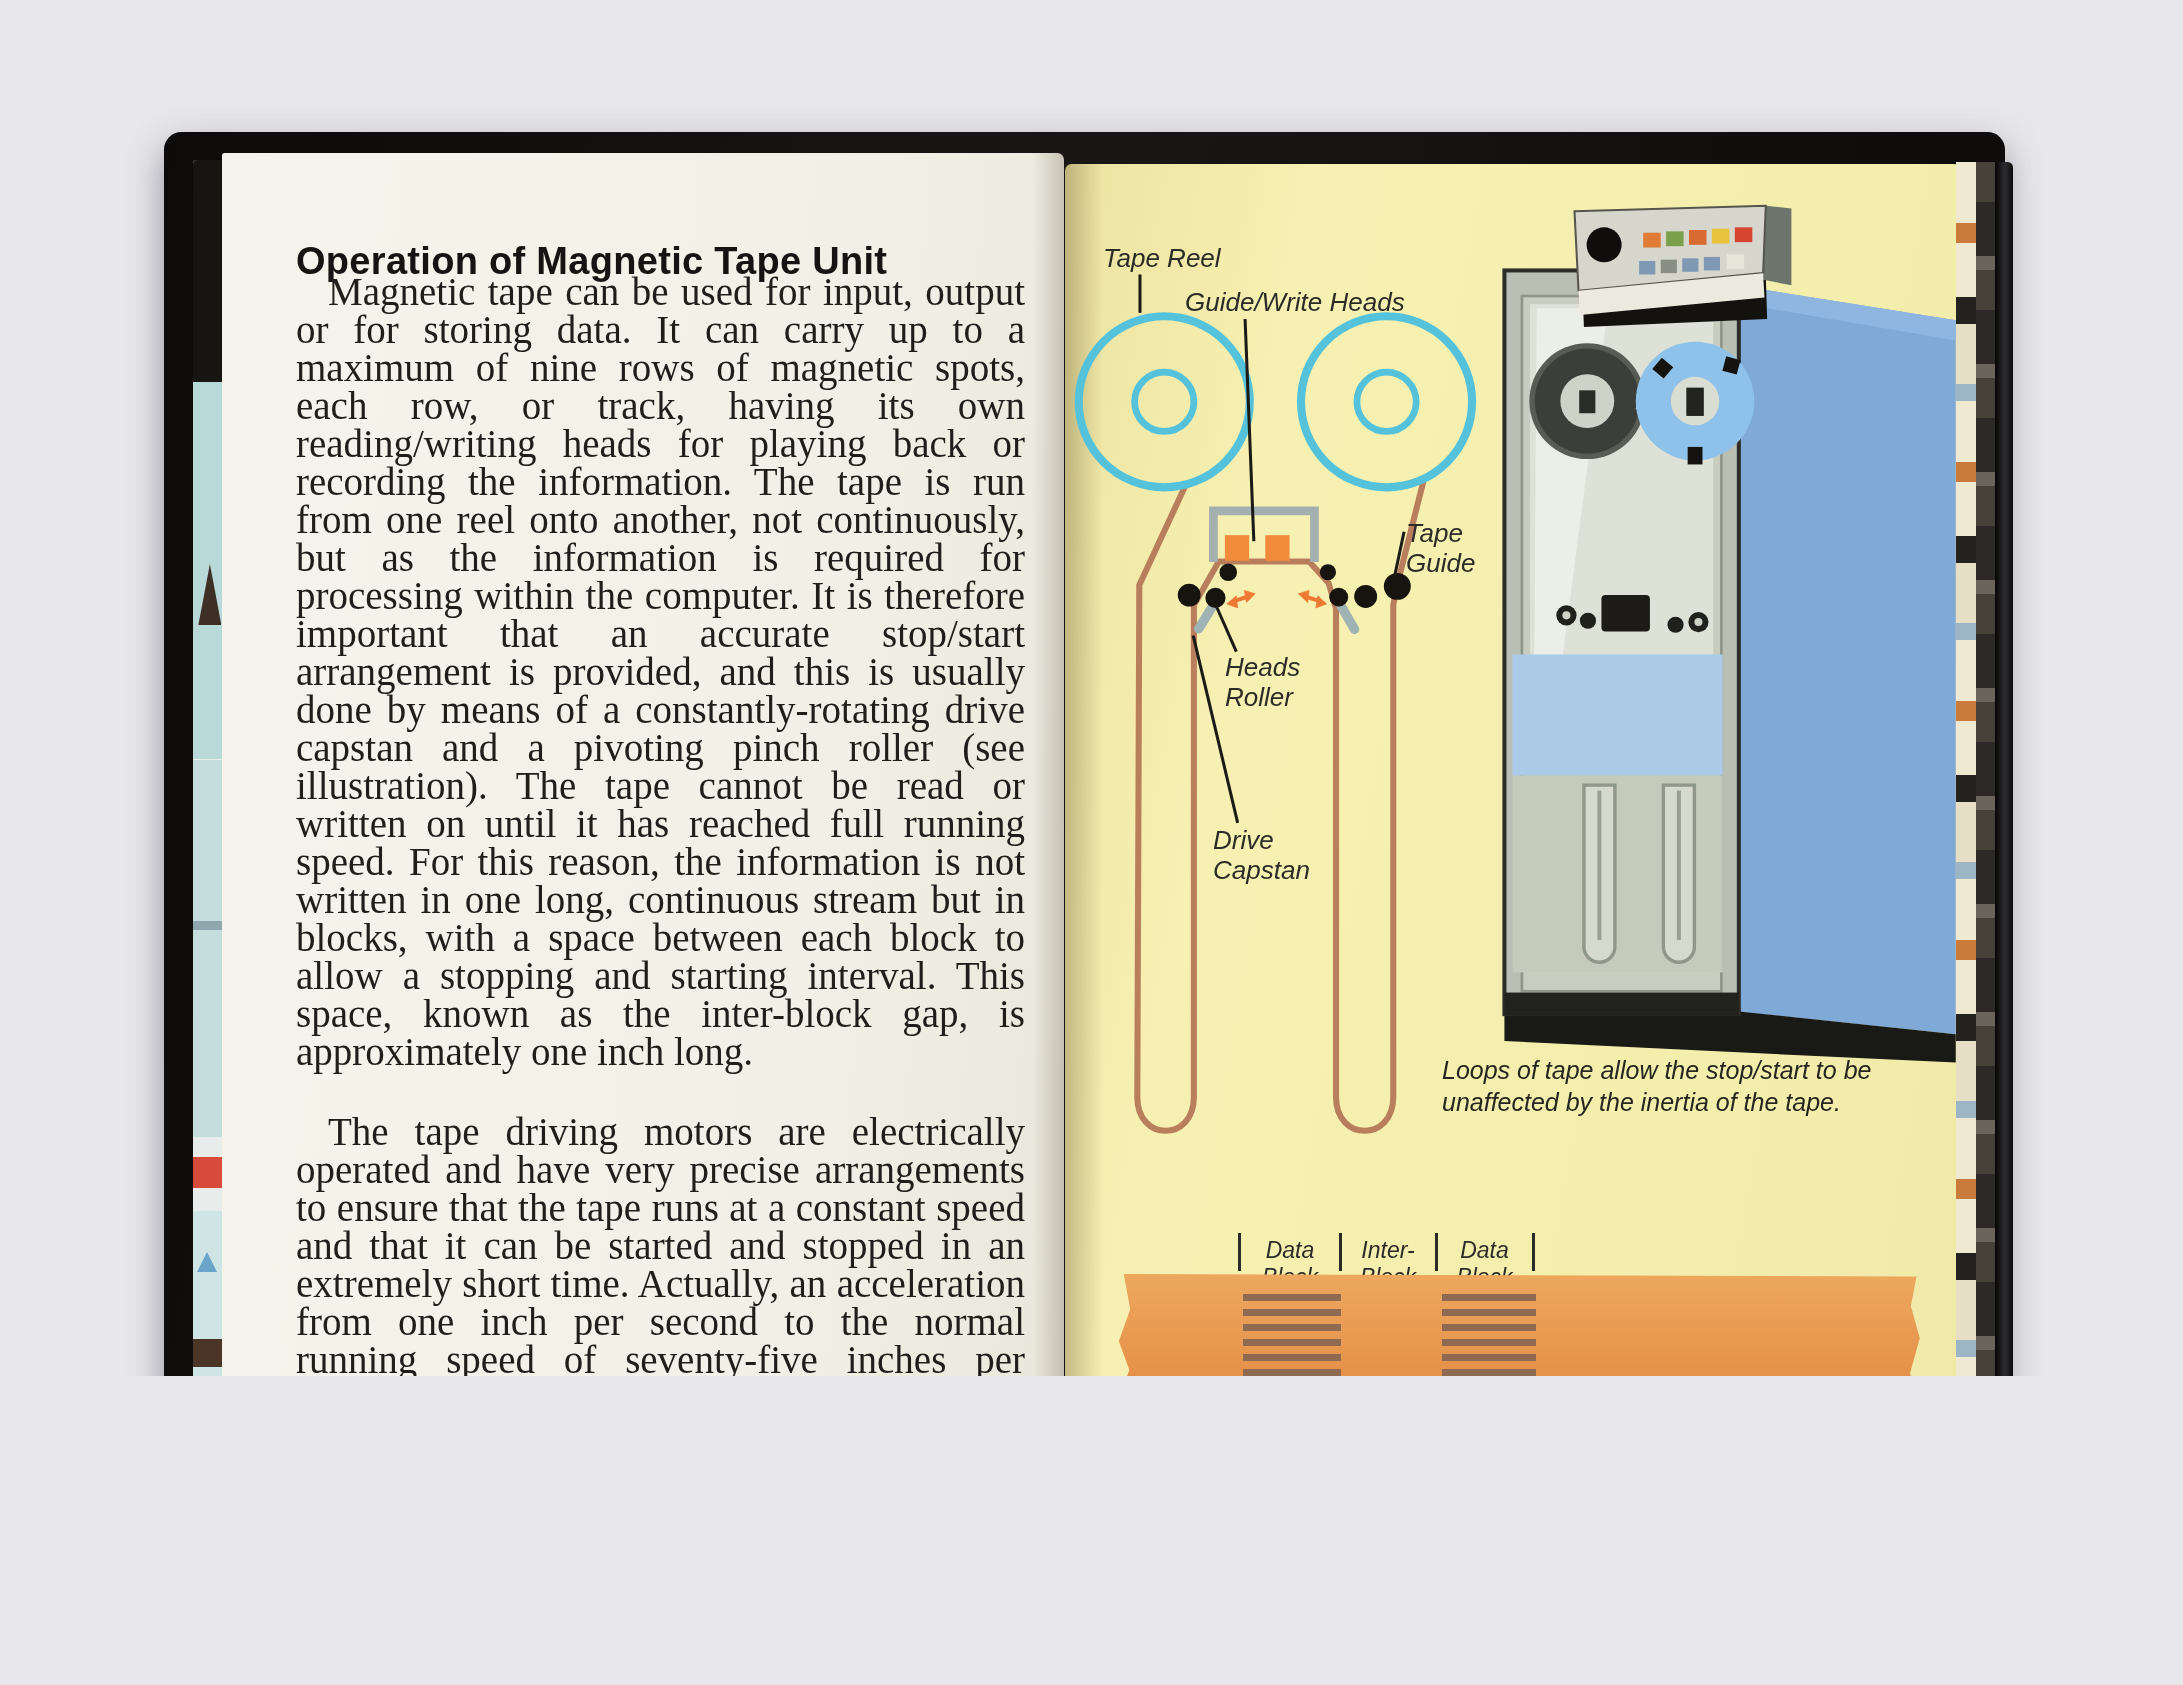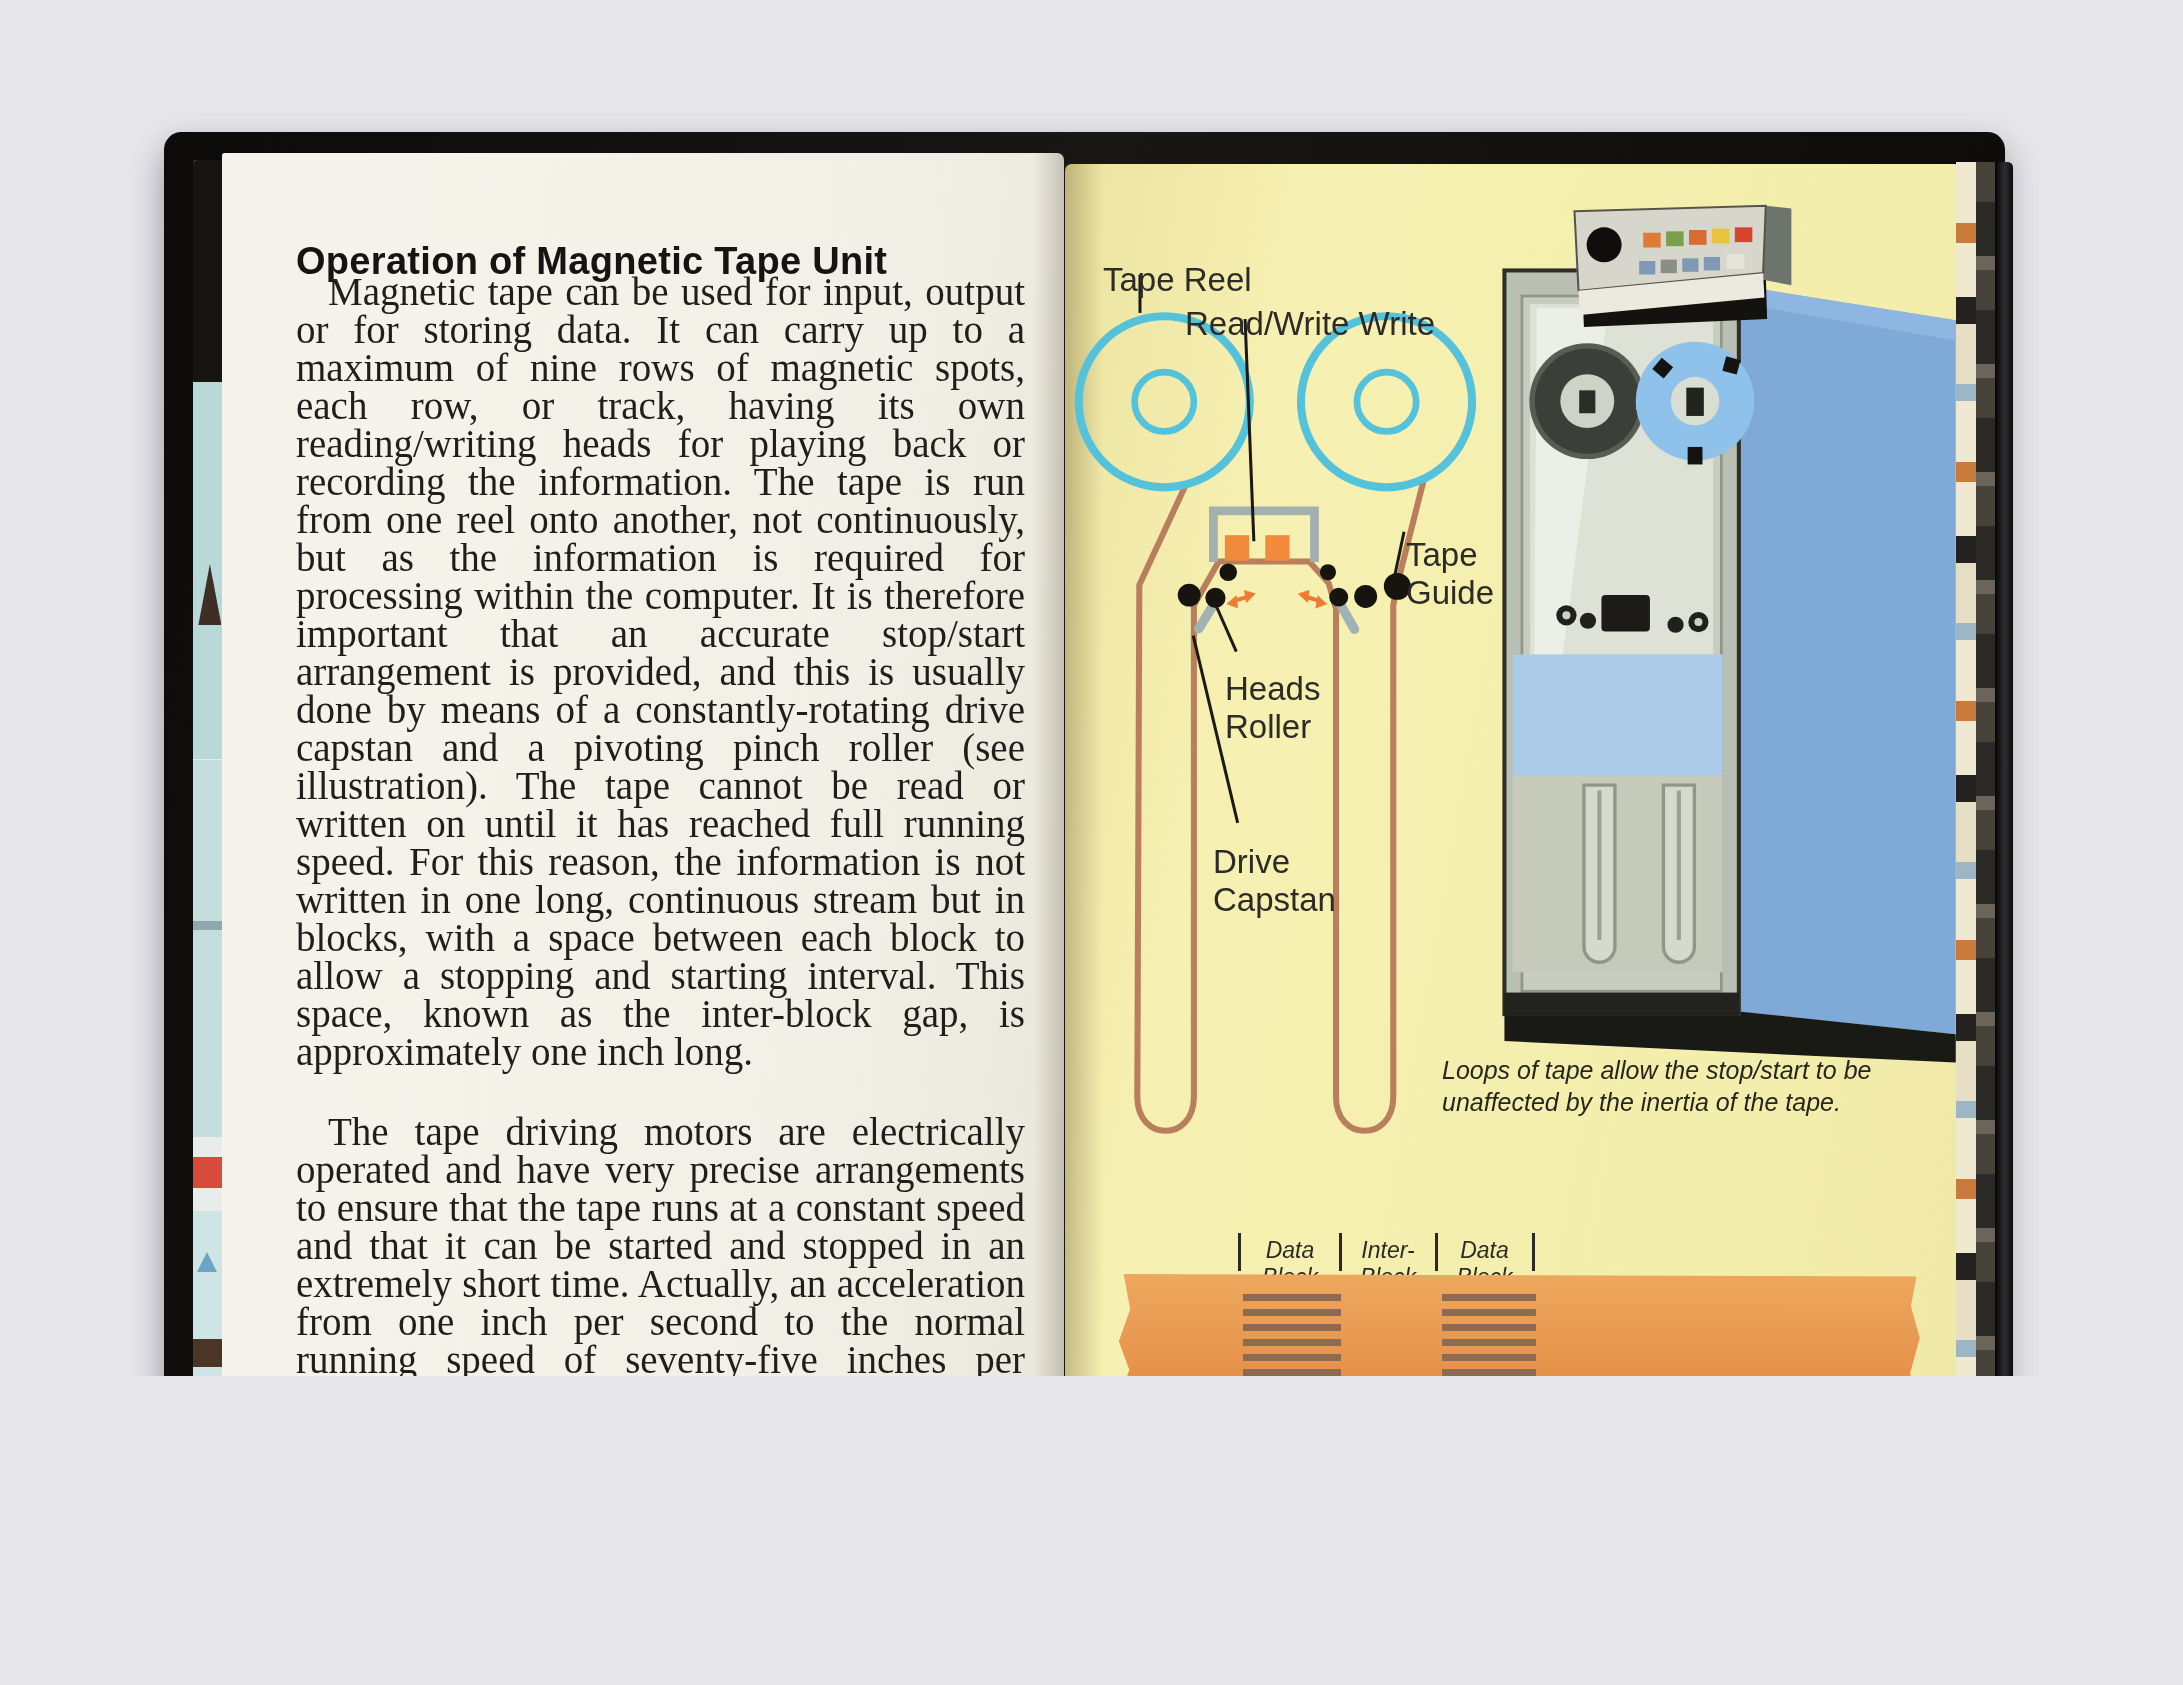--- a/index.html
+++ b/index.html
@@ -36,21 +36,21 @@
      font-size:39px;line-height:38px;text-align:justify;color:#201d1b;}
   .pl-body p{margin:0;text-indent:32px;}
   .pl-body p + p{margin-top:42px;}
   .pl-number{position:absolute;left:59px;top:1279px;font-family:"Liberation Serif",serif;font-size:29px;color:#26231f;}
   
   .page-right{position:absolute;left:1065px;top:164px;width:893px;height:1354px;
      background:linear-gradient(100deg,#ece3a0,#f6f0b2 22%,#f4eeac 75%,#efe8a6);border-radius:6.7px 4px 4px 6.7px;}
   .page-right:before{content:"";position:absolute;left:0;top:0;width:38px;height:100%;
      background:linear-gradient(to right,rgba(70,55,25,.28),rgba(70,55,25,0));}
   .diagram-svg{position:absolute;left:0;top:0;}
-  .dlabel{position:absolute;font-size:33px;line-height:1.15;color:#2c2b27;white-space:pre-line;margin-top:17px;}
+  .dlabel{position:absolute;font-style:italic;font-size:26px;line-height:1.15;color:#2c2b27;white-space:pre-line;}
   .caption{position:absolute;left:377px;top:891px;width:485px;font-style:italic;font-size:25px;
      line-height:1.26;color:#26251f;white-space:pre-line;}
   .tick{position:absolute;width:3.4px;height:38px;background:#2b2a26;top:1069px;}
   .seg-label{position:absolute;top:1073px;font-style:italic;font-size:23px;color:#2c2b27;text-align:center;}
   .tape-band{position:absolute;left:49px;top:1110px;width:809px;height:160px;
      background:linear-gradient(180deg,#eda85e,#e6924a 60%,#e08a42);
      clip-path:polygon(1.2% 0,99.2% 1.5%,98.5% 20%,99.6% 40%,98.4% 62%,99.5% 82%,98.8% 100%,1.4% 99%,0.4% 80%,1.9% 60%,0.6% 42%,2% 22%);}
   .stripes{position:absolute;top:19.5px;height:129px;
      background:repeating-linear-gradient(180deg,#8f6a52 0 7.4px,rgba(0,0,0,0) 7.4px 15px);}
   .g1{left:129px;width:98px;}
@@ -207,21 +207,21 @@
           <line x1="111" y1="164" x2="111" y2="221"></line>
           <line x1="267" y1="230" x2="280" y2="560"></line>
           <line x1="503" y1="546" x2="489" y2="612"></line>
           <line x1="225" y1="658" x2="254" y2="724"></line>
           <line x1="190" y1="700" x2="256" y2="978"></line>
         </g>
       </g>
     </svg>
 
     <div class="dlabel" style="left:38px;top:80px">Tape Reel</div>
-    <div class="dlabel" style="left:120px;top:124px">Read/Write Write</div>
+    <div class="dlabel" style="left:120px;top:124px">Guide/Write Heads</div>
     <div class="dlabel" style="left:341px;top:355px">Tape
 Guide</div>
     <div class="dlabel" style="left:160px;top:489px">Heads
 Roller</div>
     <div class="dlabel" style="left:148px;top:662px">Drive
 Capstan</div>
 
     <div class="caption">Loops of tape allow the stop/start to be
 unaffected by the inertia of the tape.</div>
 

